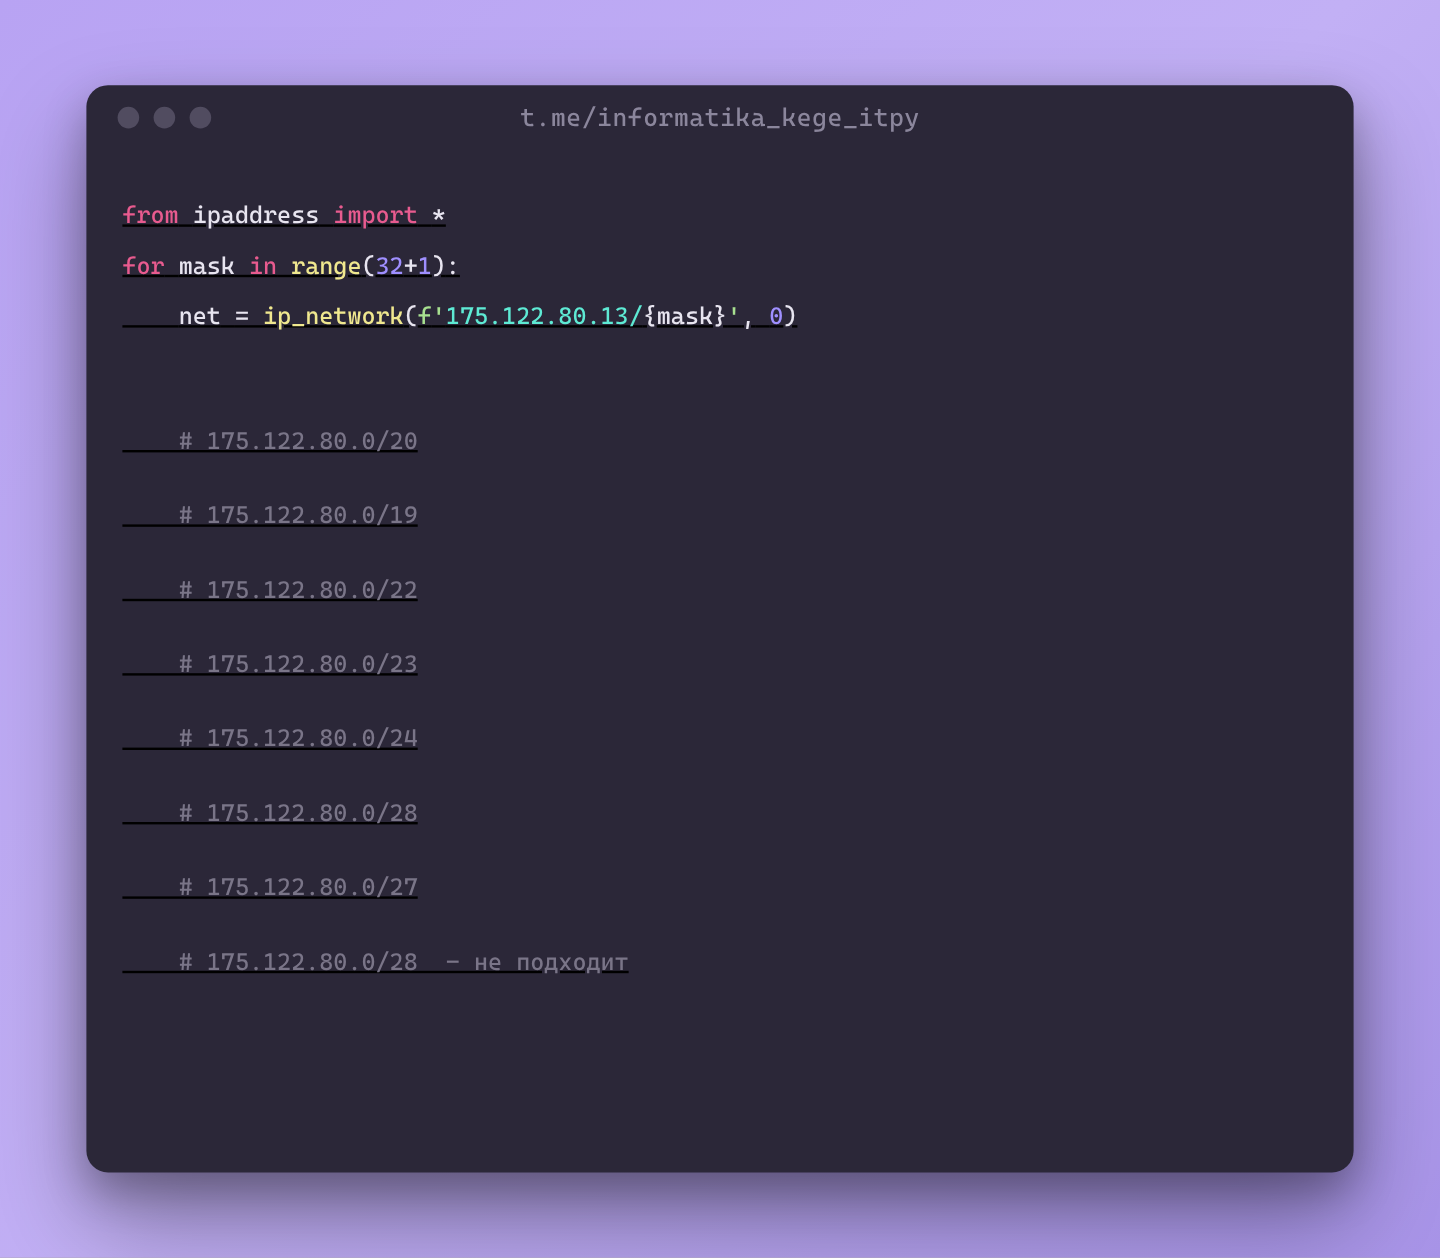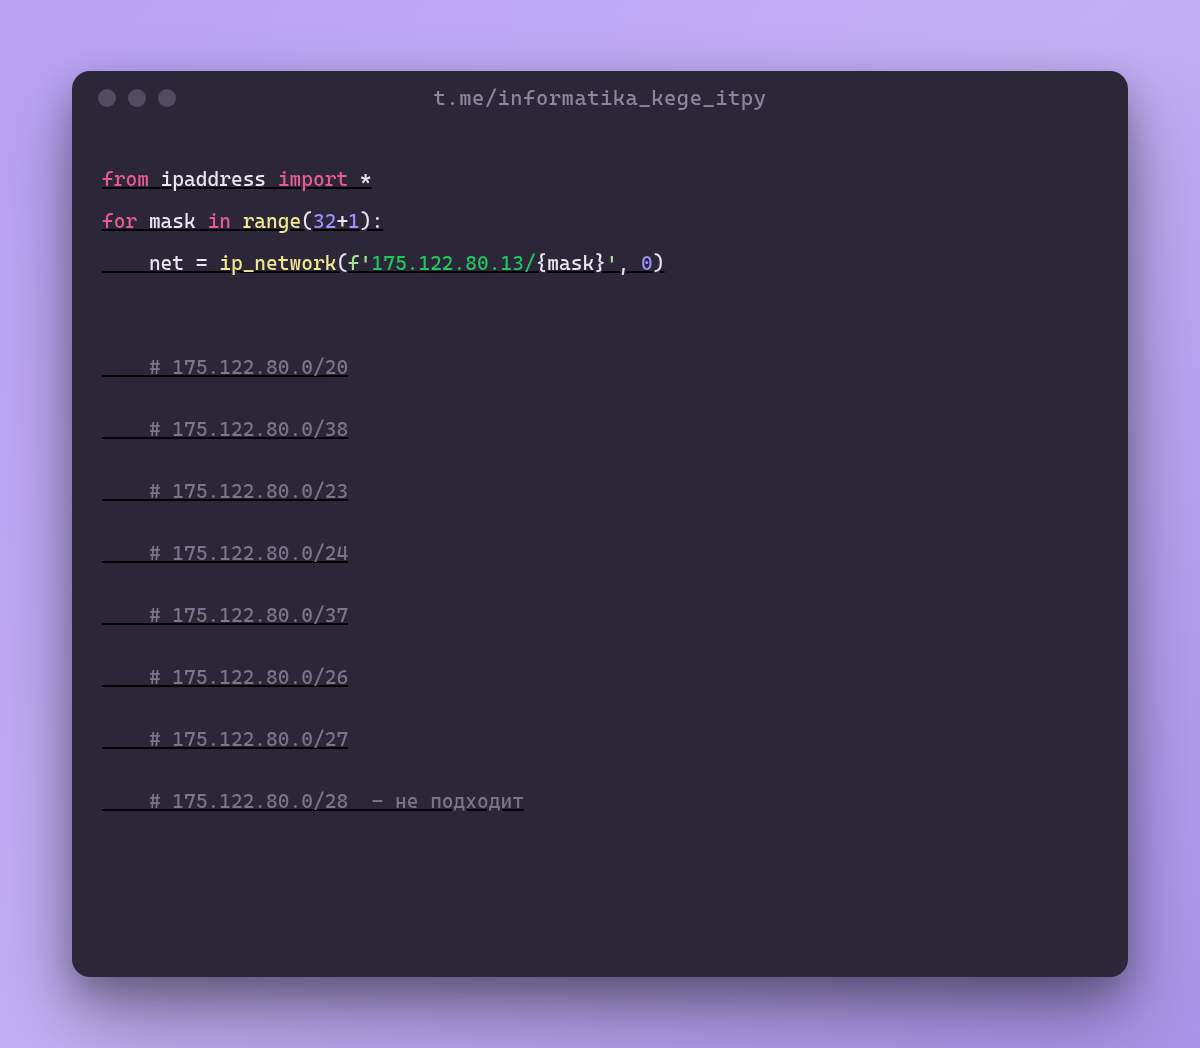--- a/index.html
+++ b/index.html
@@ -81,21 +81,21 @@
     .module { color: #e8e5f0; }
     .var { color: #e8e5f0; }
     .func { color: #f0e88f; text-align: center; }
     .paren { color: #e8e5f0; }
     .num { color: #9f8fff; }
     .op { color: #e8e5f0; }
     .star { color: #e8e5f0; }
     .colon { color: #e8e5f0; }
     .eq { color: #e8e5f0; }
     .str-q { color: #a8e090; }
-    .str { color: #22c55e; }
+    .str { color: #5eead4; }
     .str-brace { color: #e8e5f0; }
     .str-var { color: #e8e5f0; }
     .comment { color: #7a7588; margin-top: 20px; }
     
     .spacer {
       height: 42px;
     }
   </style>
 </head>
 <body>
@@ -114,21 +114,21 @@
     <div class="code-line"><span class="kw-from">from</span> <span class="module">ipaddress</span> <span class="kw-import">import</span> <span class="star">*</span></div>
 
     <div class="code-line"><span class="kw-for">for</span> <span class="var">mask</span> <span class="kw-in">in</span> <span class="func">range</span><span class="paren">(</span><span class="num">32</span><span class="op">+</span><span class="num">1</span><span class="paren">)</span><span class="colon">:</span></div>
 
     <div class="code-line"><span>    </span><span class="var">net</span> <span class="eq">=</span> <span class="func">ip_network</span><span class="paren">(</span><span class="str-q">f</span><span class="str-q">'</span><span class="str">175.122.80.13/</span><span class="str-brace">{</span><span class="str-var">mask</span><span class="str-brace">}</span><span class="str-q">'</span><span class="op">,</span> <span class="num">0</span><span class="paren">)</span></div>
 
 
     <div class="spacer"></div>
 
     <div class="code-line comment">    # 175.122.80.0/20</div>
-    <div class="code-line comment">    # 175.122.80.0/38</div>
+    <div class="code-line comment">    # 175.122.80.0/19</div>
+    <div class="code-line comment">    # 175.122.80.0/22</div>
     <div class="code-line comment">    # 175.122.80.0/23</div>
     <div class="code-line comment">    # 175.122.80.0/24</div>
-    <div class="code-line comment">    # 175.122.80.0/37</div>
-    <div class="code-line comment">    # 175.122.80.0/26</div>
+    <div class="code-line comment">    # 175.122.80.0/28</div>
     <div class="code-line comment">    # 175.122.80.0/27</div>
     <div class="code-line comment">    # 175.122.80.0/28  - не подходит</div>
   </div>
 </div>
 
 </body></html>

